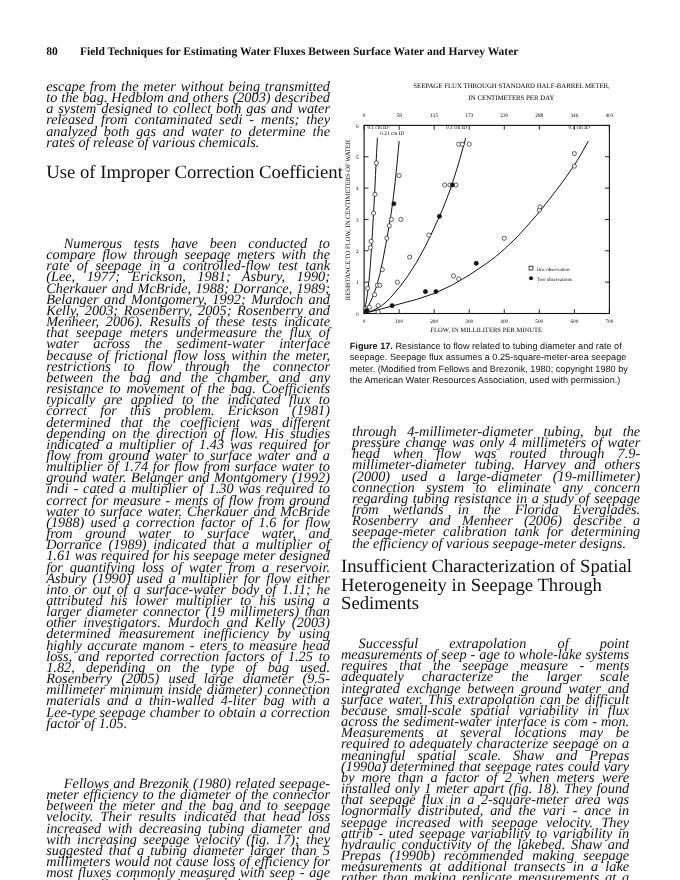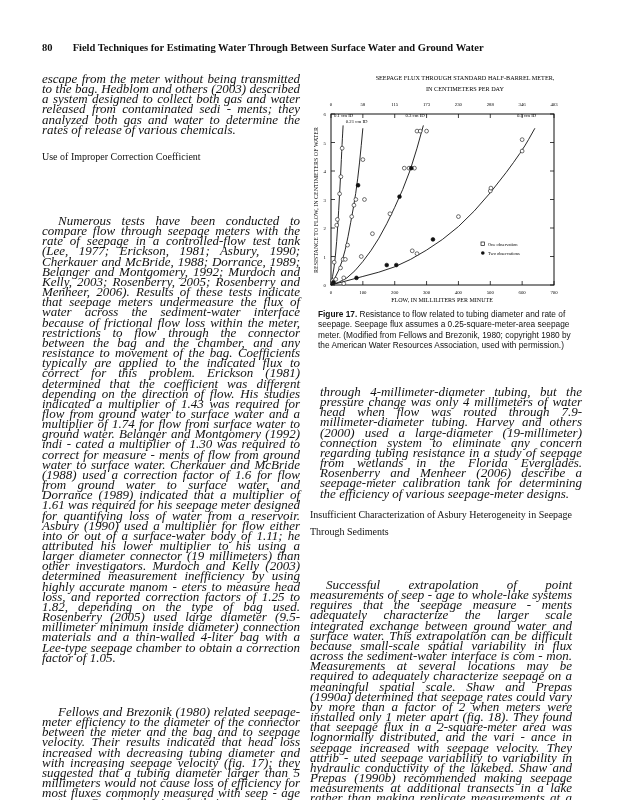--- a/index.html
+++ b/index.html
@@ -6,33 +6,33 @@
   body { width:618px; height:800px; position:relative; overflow:hidden;
          font-family:"Liberation Serif", serif; color:#111; }
   .header { position:absolute; left:42px; top:42px; font-size:10.5px; font-weight:bold; white-space:nowrap; }
   .header .pg { display:inline-block; width:28px; }
   .col { position:absolute; font-size:13px; line-height:10.15px; text-align:justify;font-style:italic; }
   .col p { margin:0; }
   .col p.ind { text-indent:16px;margin-top:44px; }
   .left { left:42px; top:74px; width:258px; }
   .right-top { left:320px; top:387px; width:262px; }
   .right-bot { left:310px; top:536px; width:262px; }
-  h2 { font-weight:normal; font-size:10px; margin:0; line-height:17px;font-family:Liberation Serif, serif; }
+  h2 { font-weight:normal; font-size:17px; margin:0; line-height:17px;font-family:Liberation Serif, serif; }
   .h-left { position:absolute; left:42px; top:148px; }
   .h-right { position:absolute; left:310px; top:506px; width:270px; }
   .caption { position:absolute; left:318px; top:309px; width:262px; font-family:"Liberation Sans", sans-serif; font-size:8.3px; line-height:10.4px; }
   .caption b { font-weight:bold; }
   svg text { font-family:"Liberation Serif", serif; }
 </style>
 </head>
 <body>
 
 <div class="header">
   <span class="pg">80</span>
-  <span>Field Techniques for Estimating Water Through Between Surface Water and Ground Water</span>
+  <span>Field Techniques for Estimating Water Fluxes Between Surface Water and Harvey Water</span>
 </div>
 
 <div class="col left" style="top:74px">
   <p>escape from the meter without being transmitted to the bag. Hedblom and others (2003) described a system designed to collect both gas and water released from contaminated sedi - ments; they analyzed both gas and water to determine the rates of release of various chemicals.</p>
 </div>
 
 <h2 class="h-left">Use of Improper Correction Coefficient</h2>
 
 <div class="col left" style="top:172px">
   <p class="ind">Numerous tests have been conducted to compare flow through seepage meters with the rate of seepage in a controlled-flow test tank (Lee, 1977; Erickson, 1981; Asbury, 1990; Cherkauer and McBride, 1988; Dorrance, 1989; Belanger and Montgomery, 1992; Murdoch and Kelly, 2003; Rosenberry, 2005; Rosenberry and Menheer, 2006). Results of these tests indicate that seepage meters undermeasure the flux of water across the sediment-water interface because of frictional flow loss within the meter, restrictions to flow through the connector between the bag and the chamber, and any resistance to movement of the bag. Coefficients typically are applied to the indicated flux to correct for this problem. Erickson (1981) determined that the coefficient was different depending on the direction of flow. His studies indicated a multiplier of 1.43 was required for flow from ground water to surface water and a multiplier of 1.74 for flow from surface water to ground water. Belanger and Montgomery (1992) indi - cated a multiplier of 1.30 was required to correct for measure - ments of flow from ground water to surface water. Cherkauer and McBride (1988) used a correction factor of 1.6 for flow from ground water to surface water, and Dorrance (1989) indicated that a multiplier of 1.61 was required for his seepage meter designed for quantifying loss of water from a reservoir. Asbury (1990) used a multiplier for flow either into or out of a surface-water body of 1.11; he attributed his lower multiplier to his using a larger diameter connector (19 millimeters) than other investigators. Murdoch and Kelly (2003) determined measurement inefficiency by using highly accurate manom - eters to measure head loss, and reported correction factors of 1.25 to 1.82, depending on the type of bag used. Rosenberry (2005) used large diameter (9.5-millimeter minimum inside diameter) connection materials and a thin-walled 4-liter bag with a Lee-type seepage chamber to obtain a correction factor of 1.05.</p>
@@ -167,17 +167,17 @@
 
 <div class="caption">
   <b>Figure 17.</b>
   <span>Resistance to flow related to tubing diameter and rate of seepage. Seepage flux assumes a 0.25-square-meter-area seepage meter. (Modified from Fellows and Brezonik, 1980; copyright 1980 by the American Water Resources Association, used with permission.)</span>
 </div>
 
 <div class="col right-top">
   <p>through 4-millimeter-diameter tubing, but the pressure change was only 4 millimeters of water head when flow was routed through 7.9-millimeter-diameter tubing. Harvey and others (2000) used a large-diameter (19-millimeter) connection system to eliminate any concern regarding tubing resistance in a study of seepage from wetlands in the Florida Everglades. Rosenberry and Menheer (2006) describe a seepage-meter calibration tank for determining the efficiency of various seepage-meter designs.</p>
 </div>
 
-<h2 class="h-right">Insufficient Characterization of Asbury Heterogeneity in Seepage Through Sediments</h2>
+<h2 class="h-right">Insufficient Characterization of Spatial Heterogeneity in Seepage Through Sediments</h2>
 
 <div class="col right-bot">
   <p class="ind">Successful extrapolation of point measurements of seep - age to whole-lake systems requires that the seepage measure - ments adequately characterize the larger scale integrated exchange between ground water and surface water. This extrapolation can be difficult because small-scale spatial variability in flux across the sediment-water interface is com - mon. Measurements at several locations may be required to adequately characterize seepage on a meaningful spatial scale. Shaw and Prepas (1990a) determined that seepage rates could vary by more than a factor of 2 when meters were installed only 1 meter apart (fig. 18). They found that seepage flux in a 2-square-meter area was lognormally distributed, and the vari - ance in seepage increased with seepage velocity. They attrib - uted seepage variability to variability in hydraulic conductivity of the lakebed. Shaw and Prepas (1990b) recommended making seepage measurements at additional transects in a lake rather than making replicate measurements at a single transect to best characterize spatial variability in lakebed seepage.</p>
 </div>
 
 </body></html>

